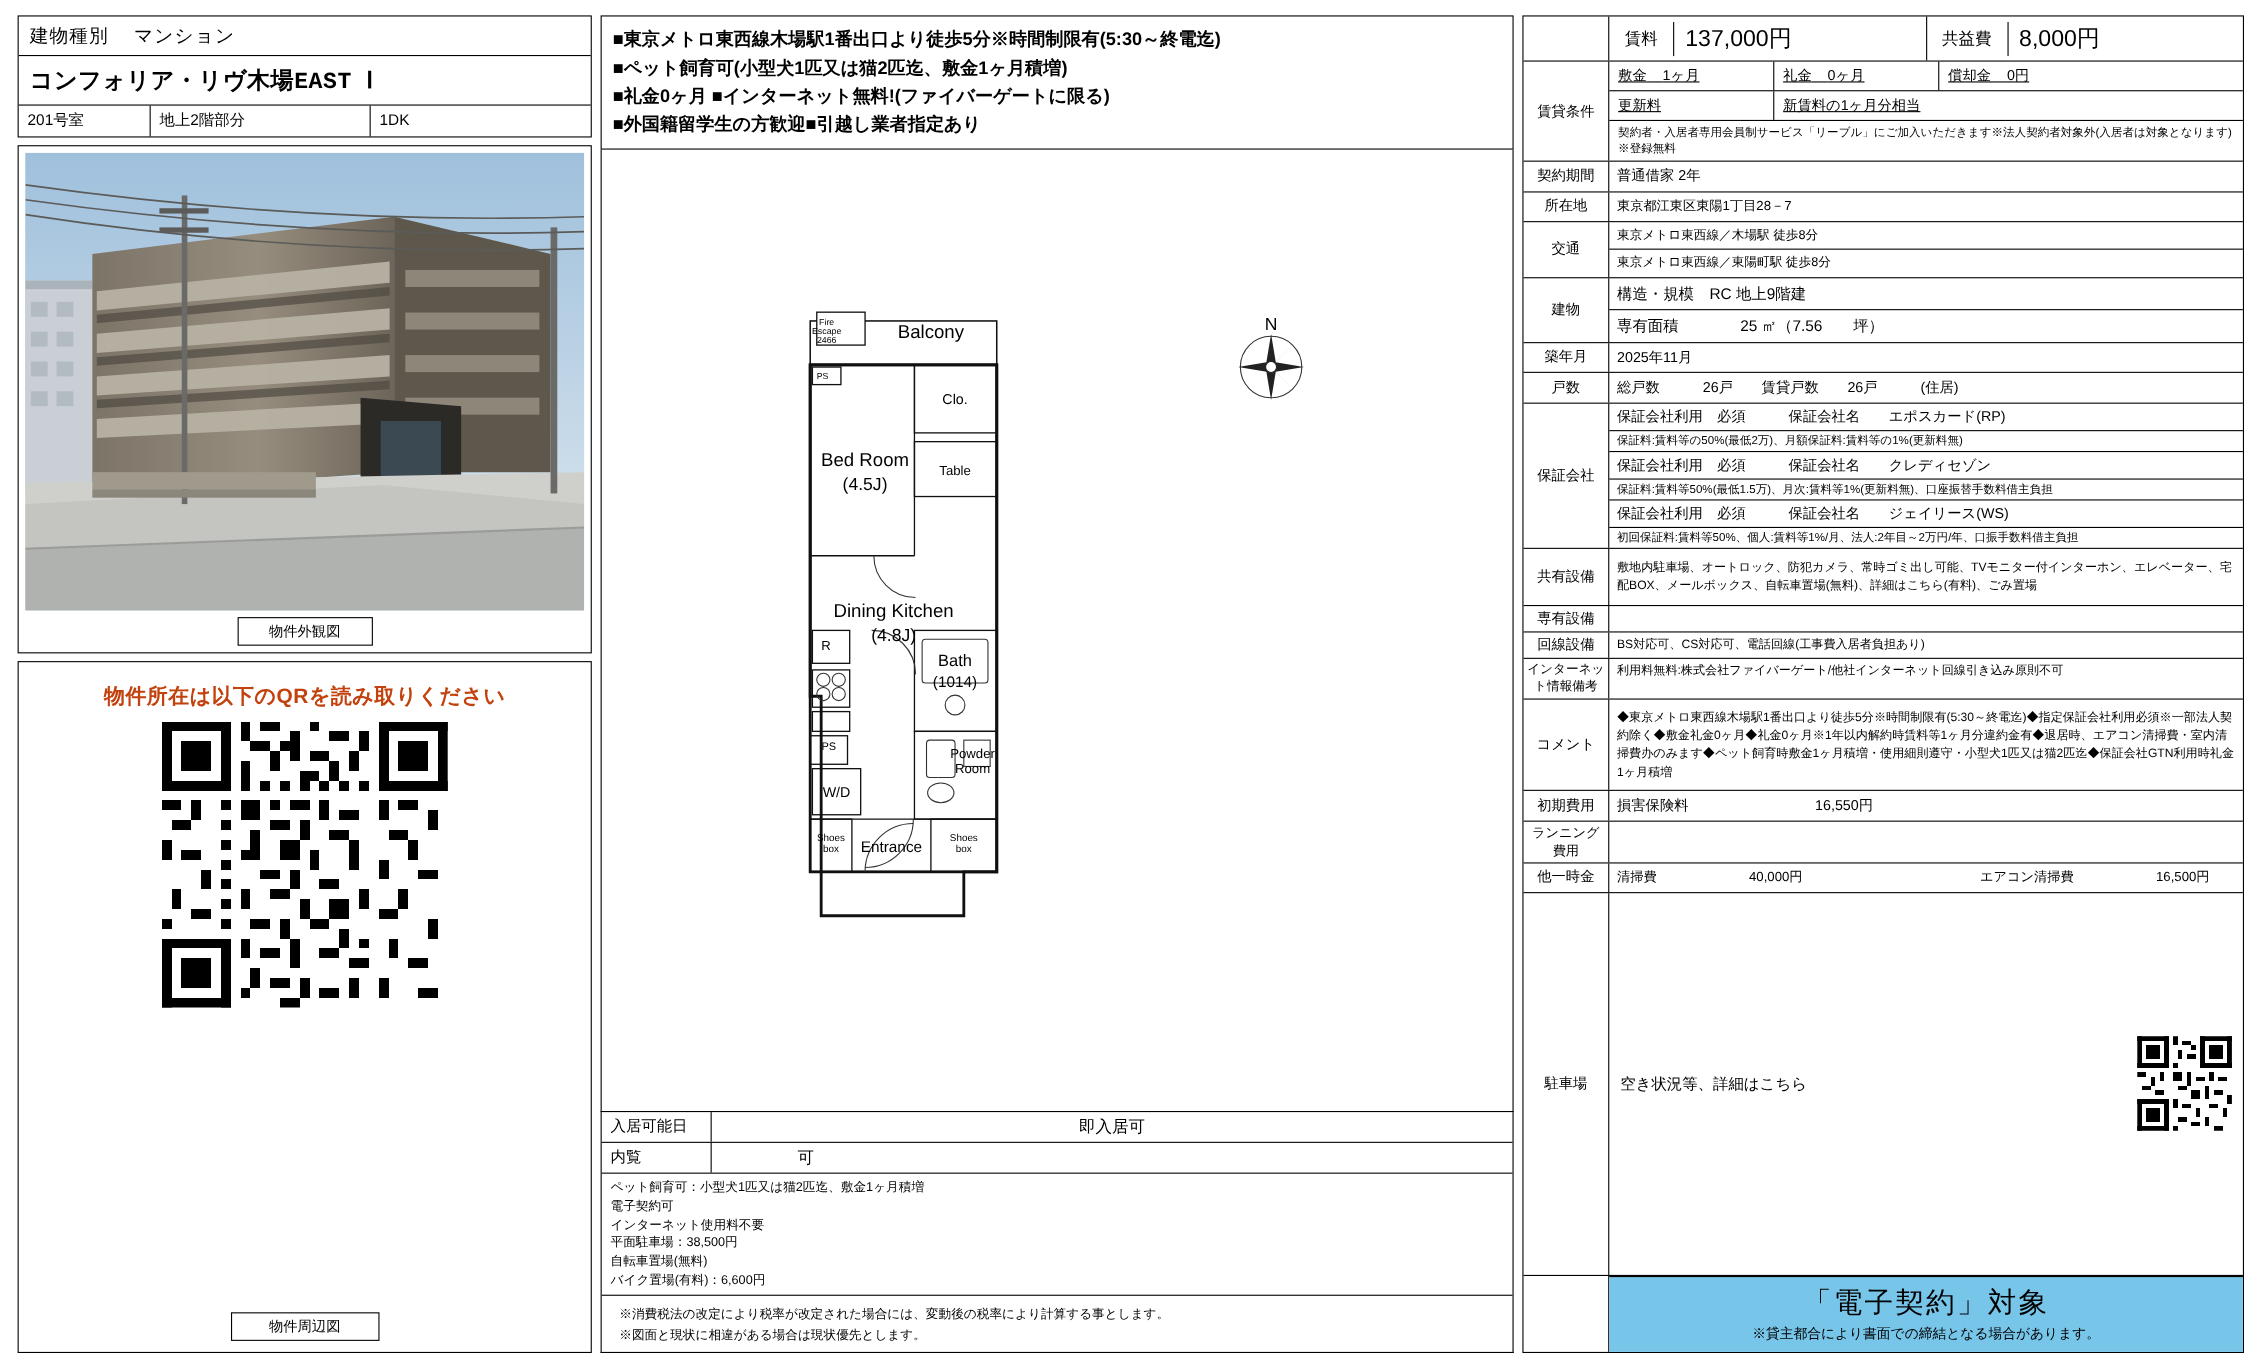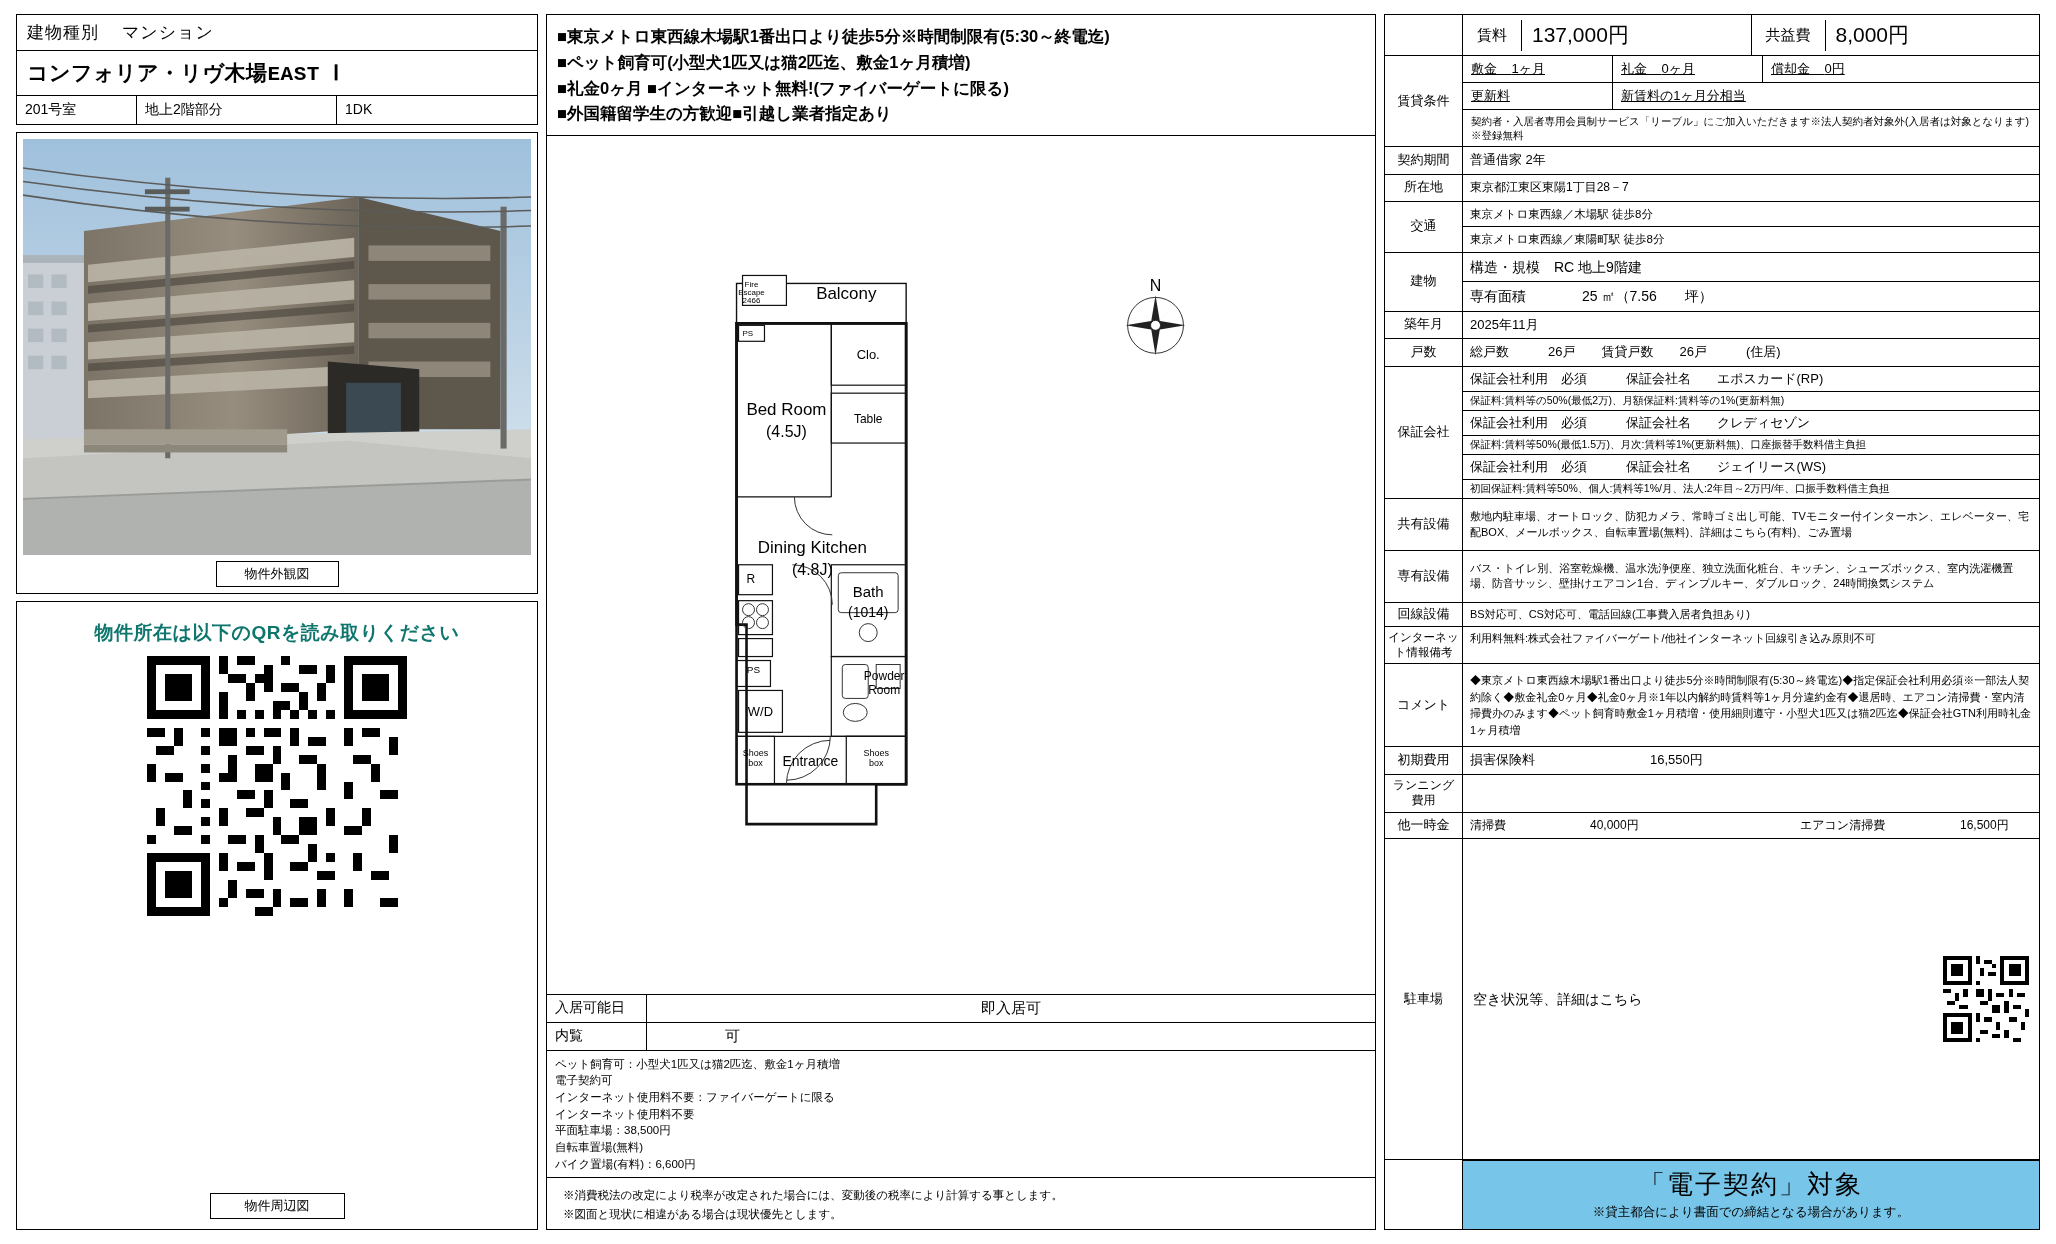--- a/index.html
+++ b/index.html
@@ -25,21 +25,21 @@
   .hdr-split > div { padding:5px 8px; font-size:14px; border-right:1.5px solid #000; }
   .hdr-split > div:last-child { border-right:none; }
   .c1 { width:120px; } .c2 { width:200px; } .c3 { flex:1; }
 
   .photobox { border:1.5px solid #000; margin-top:7px; padding:6px; height:462px; display:flex; flex-direction:column; }
   .photo { flex:1; position:relative; overflow:hidden; background:#b9c7d2; }
   .caption { text-align:center; margin-top:6px; }
   .caption span { display:inline-block; border:1px solid #000; padding:3px 28px; font-size:13px; }
 
   .qrbox { border:1.5px solid #000; margin-top:7px; flex:1; padding:10px 6px 6px; display:flex; flex-direction:column; align-items:center; }
-  .qrtitle { color:#0f766e; font-weight:bold; font-size:19px; margin:8px 0 10px; letter-spacing:0.5px; }
+  .qrtitle { color:#c2410c; font-weight:bold; font-size:19px; margin:8px 0 10px; letter-spacing:0.5px; }
   .qrimg { width:260px; height:260px; }
   .qrcap { margin-top:auto; text-align:center; width:100%; padding-bottom:4px;}
   .qrcap span { display:inline-block; border:1px solid #000; padding:3px 34px; font-size:13px; }
 
   
   .colC { width: 830px; display:flex; flex-direction:column; }
   .notes { border:1.5px solid #000; padding:8px 10px; font-size:16.5px; line-height:1.5; font-weight:bold; }
   .notes div { margin:1px 0; }
   .planbox { border:1.5px solid #000; border-top:none; flex:1; position:relative; }
   .plan-svg { width:100%; height:100%; display:block; }
@@ -408,21 +408,20 @@
         <div class="lbl">入居可能日</div>
         <div class="val">即入居可</div>
       </div>
       <div class="botrow">
         <div class="lbl">内覧</div>
         <div class="val" style="text-align:left;padding-left:78px;">可</div>
       </div>
       <div class="fineprint">
         <div>ペット飼育可：小型犬1匹又は猫2匹迄、敷金1ヶ月積増</div>
         <div>電子契約可</div>
-        <div>インターネット使用料不要：ファイバーゲートに限る</div>
         <div>インターネット使用料不要</div>
         <div>平面駐車場：38,500円</div>
         <div>自転車置場(無料)</div>
         <div>バイク置場(有料)：6,600円</div>
       </div>
       <div class="footnote">
         <div>※消費税法の改定により税率が改定された場合には、変動後の税率により計算する事とします。</div>
         <div>※図面と現状に相違がある場合は現状優先とします。</div>
       </div>
     </div>
@@ -515,21 +514,20 @@
       </div>
     </div>
 
     <div class="rrow">
       <div class="rlbl">共有設備</div>
       <div class="rval small" style="padding:10px 7px;">敷地内駐車場、オートロック、防犯カメラ、常時ゴミ出し可能、TVモニター付インターホン、エレベーター、宅配BOX、メールボックス、自転車置場(無料)、詳細はこちら(有料)、ごみ置場</div>
     </div>
 
     <div class="rrow">
       <div class="rlbl">専有設備</div>
-      <div class="rval small" style="padding:10px 7px;">バス・トイレ別、浴室乾燥機、温水洗浄便座、独立洗面化粧台、キッチン、シューズボックス、室内洗濯機置場、防音サッシ、壁掛けエアコン1台、ディンプルキー、ダブルロック、24時間換気システム</div>
     </div>
 
     <div class="rrow">
       <div class="rlbl">回線設備</div>
       <div class="rval small">BS対応可、CS対応可、電話回線(工事費入居者負担あり)</div>
     </div>
 
     <div class="rrow">
       <div class="rlbl" style="font-size:11.5px;">インターネット情報備考</div>
       <div class="rval small">利用料無料:株式会社ファイバーゲート/他社インターネット回線引き込み原則不可</div>

